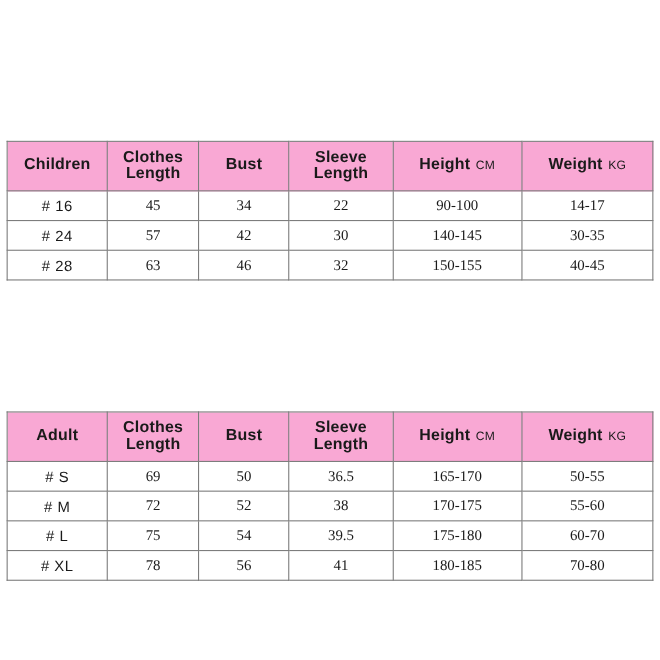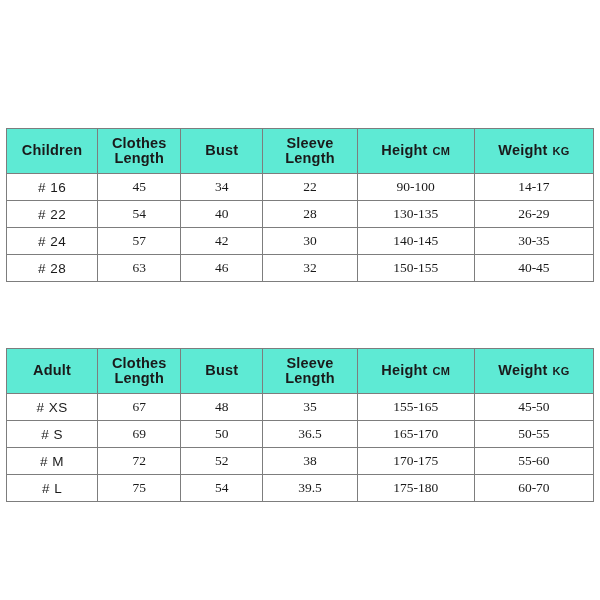--- a/index.html
+++ b/index.html
@@ -31,44 +31,44 @@
     border: 1px solid #7d7d7d;
     text-align: center;
     vertical-align: middle;
     font-size: 13.5px;
     color: #1a1a1a;
     padding: 0;
     height: 26px;
     white-space: nowrap;
   }
   .size-table thead th {
-    background: #5eead4;
+    background: #f9a8d4;
     font-family: "Liberation Sans", sans-serif;
     font-weight: bold;
     font-size: 14.5px;
     height: 44px;
     line-height: 1.05;
     letter-spacing: 0.2px;
   }
   .hdr-unit {
     font-size: 11px;
-    font-weight: bold;
+    font-weight: normal;
     vertical-align: baseline;
     padding-left: 5px;
   }
   .hdr-two-line span.l1 { display: block; }
   .hdr-two-line span.l2 { display: block; }
   .col-a { width: 91px; }
   .col-b { width: 83px; }
   .col-c { width: 82px; }
   .col-d { width: 94px; }
   .col-e { width: 117px; }
   .col-f { width: 119px; }
   .tbl-children { position: absolute; top: 128px; left: 0; }
-  .tbl-adult { position: absolute; top: 348px; left: 0; }
+  .tbl-adult { position: absolute; top: 374px; left: 0; }
   .size-cell { font-family: Liberation Sans, sans-serif; letter-spacing: 0.5px; }
 </style>
 </head>
 <body>
 
 <div class="page">
 
   <table class="size-table tbl-children">
     <colgroup>
       <col class="col-a">
@@ -95,28 +95,20 @@
       </tr>
     </thead>
     <tbody>
       <tr>
         <td class="size-cell"># 16</td>
         <td>45</td>
         <td>34</td>
         <td>22</td>
         <td>90-100</td>
         <td>14-17</td>
-      </tr>
-      <tr>
-        <td class="size-cell"># 22</td>
-        <td>54</td>
-        <td>40</td>
-        <td>28</td>
-        <td>130-135</td>
-        <td>26-29</td>
       </tr>
       <tr>
         <td class="size-cell"># 24</td>
         <td>57</td>
         <td>42</td>
         <td>30</td>
         <td>140-145</td>
         <td>30-35</td>
       </tr>
       <tr>
@@ -150,28 +142,20 @@
         <th class="hdr-two-line">
           <span class="l1">Sleeve</span>
           <span class="l2">Length</span>
         </th>
         <th><span>Height</span><span class="hdr-unit">CM</span></th>
         <th><span>Weight</span><span class="hdr-unit">KG</span></th>
       </tr>
     </thead>
     <tbody>
       <tr>
-        <td class="size-cell"># XS</td>
-        <td>67</td>
-        <td>48</td>
-        <td>35</td>
-        <td>155-165</td>
-        <td>45-50</td>
-      </tr>
-      <tr>
         <td class="size-cell"># S</td>
         <td>69</td>
         <td>50</td>
         <td>36.5</td>
         <td>165-170</td>
         <td>50-55</td>
       </tr>
       <tr>
         <td class="size-cell"># M</td>
         <td>72</td>
@@ -181,16 +165,24 @@
         <td>55-60</td>
       </tr>
       <tr>
         <td class="size-cell"># L</td>
         <td>75</td>
         <td>54</td>
         <td>39.5</td>
         <td>175-180</td>
         <td>60-70</td>
       </tr>
+      <tr>
+        <td class="size-cell"># XL</td>
+        <td>78</td>
+        <td>56</td>
+        <td>41</td>
+        <td>180-185</td>
+        <td>70-80</td>
+      </tr>
     </tbody>
   </table>
 
 </div>
 
 </body></html>

